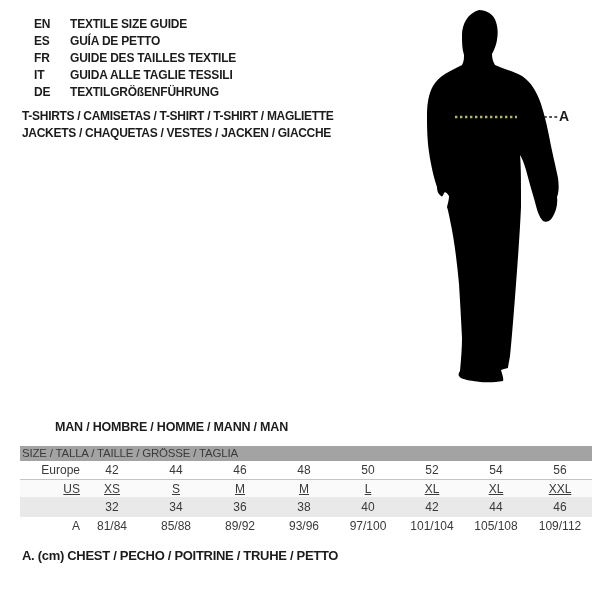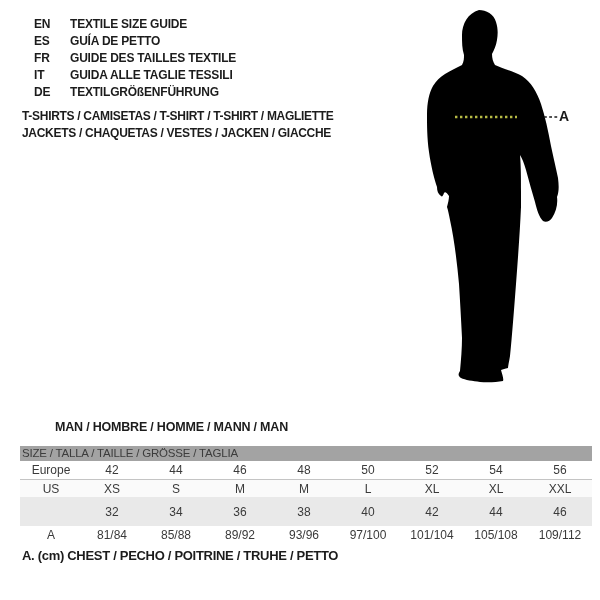--- a/index.html
+++ b/index.html
@@ -24,24 +24,24 @@
     position:absolute;left:7px;top:420px;font-size:12.5px;font-weight:700;letter-spacing:-0.2px;margin-left:48px;
   }
   
   .size-table{position:absolute;left:20px;top:446px;width:572px;font-size:12px;color:#3a3a3a;}
   .t-header{
     background:#a3a3a3;height:15px;line-height:15px;padding-left:2px;
     font-size:11.5px;color:#3c3c3c;letter-spacing:-0.2px;
   }
   .t-row{display:flex;align-items:center;}
   .t-row.r-europe{height:18px;border-bottom:1px solid #c4c4c4;}
-  .t-row.r-us{height:17px;background:#fafafa;}
-  .t-row.r-num{height:29px;background:#e9e9e9;}
+  .t-row.r-us{height:17px;background:#fafafa;text-decoration:underline;}
+  .t-row.r-num{height:20px;background:#e9e9e9;}
   .t-row.r-a{height:17px;}
-  .t-label{flex:0 0 58px;padding-left:2px;text-align:center;}
+  .t-label{flex:0 0 58px;padding-left:2px;text-align:right;}
   .t-cell{flex:1 1 0;text-align:center;}
   
   .footnote{
     position:absolute;left:22px;top:548px;font-size:13px;font-weight:700;letter-spacing:-0.3px;
   }
 </style>
 </head>
 <body>
 
 <div class="canvas">

